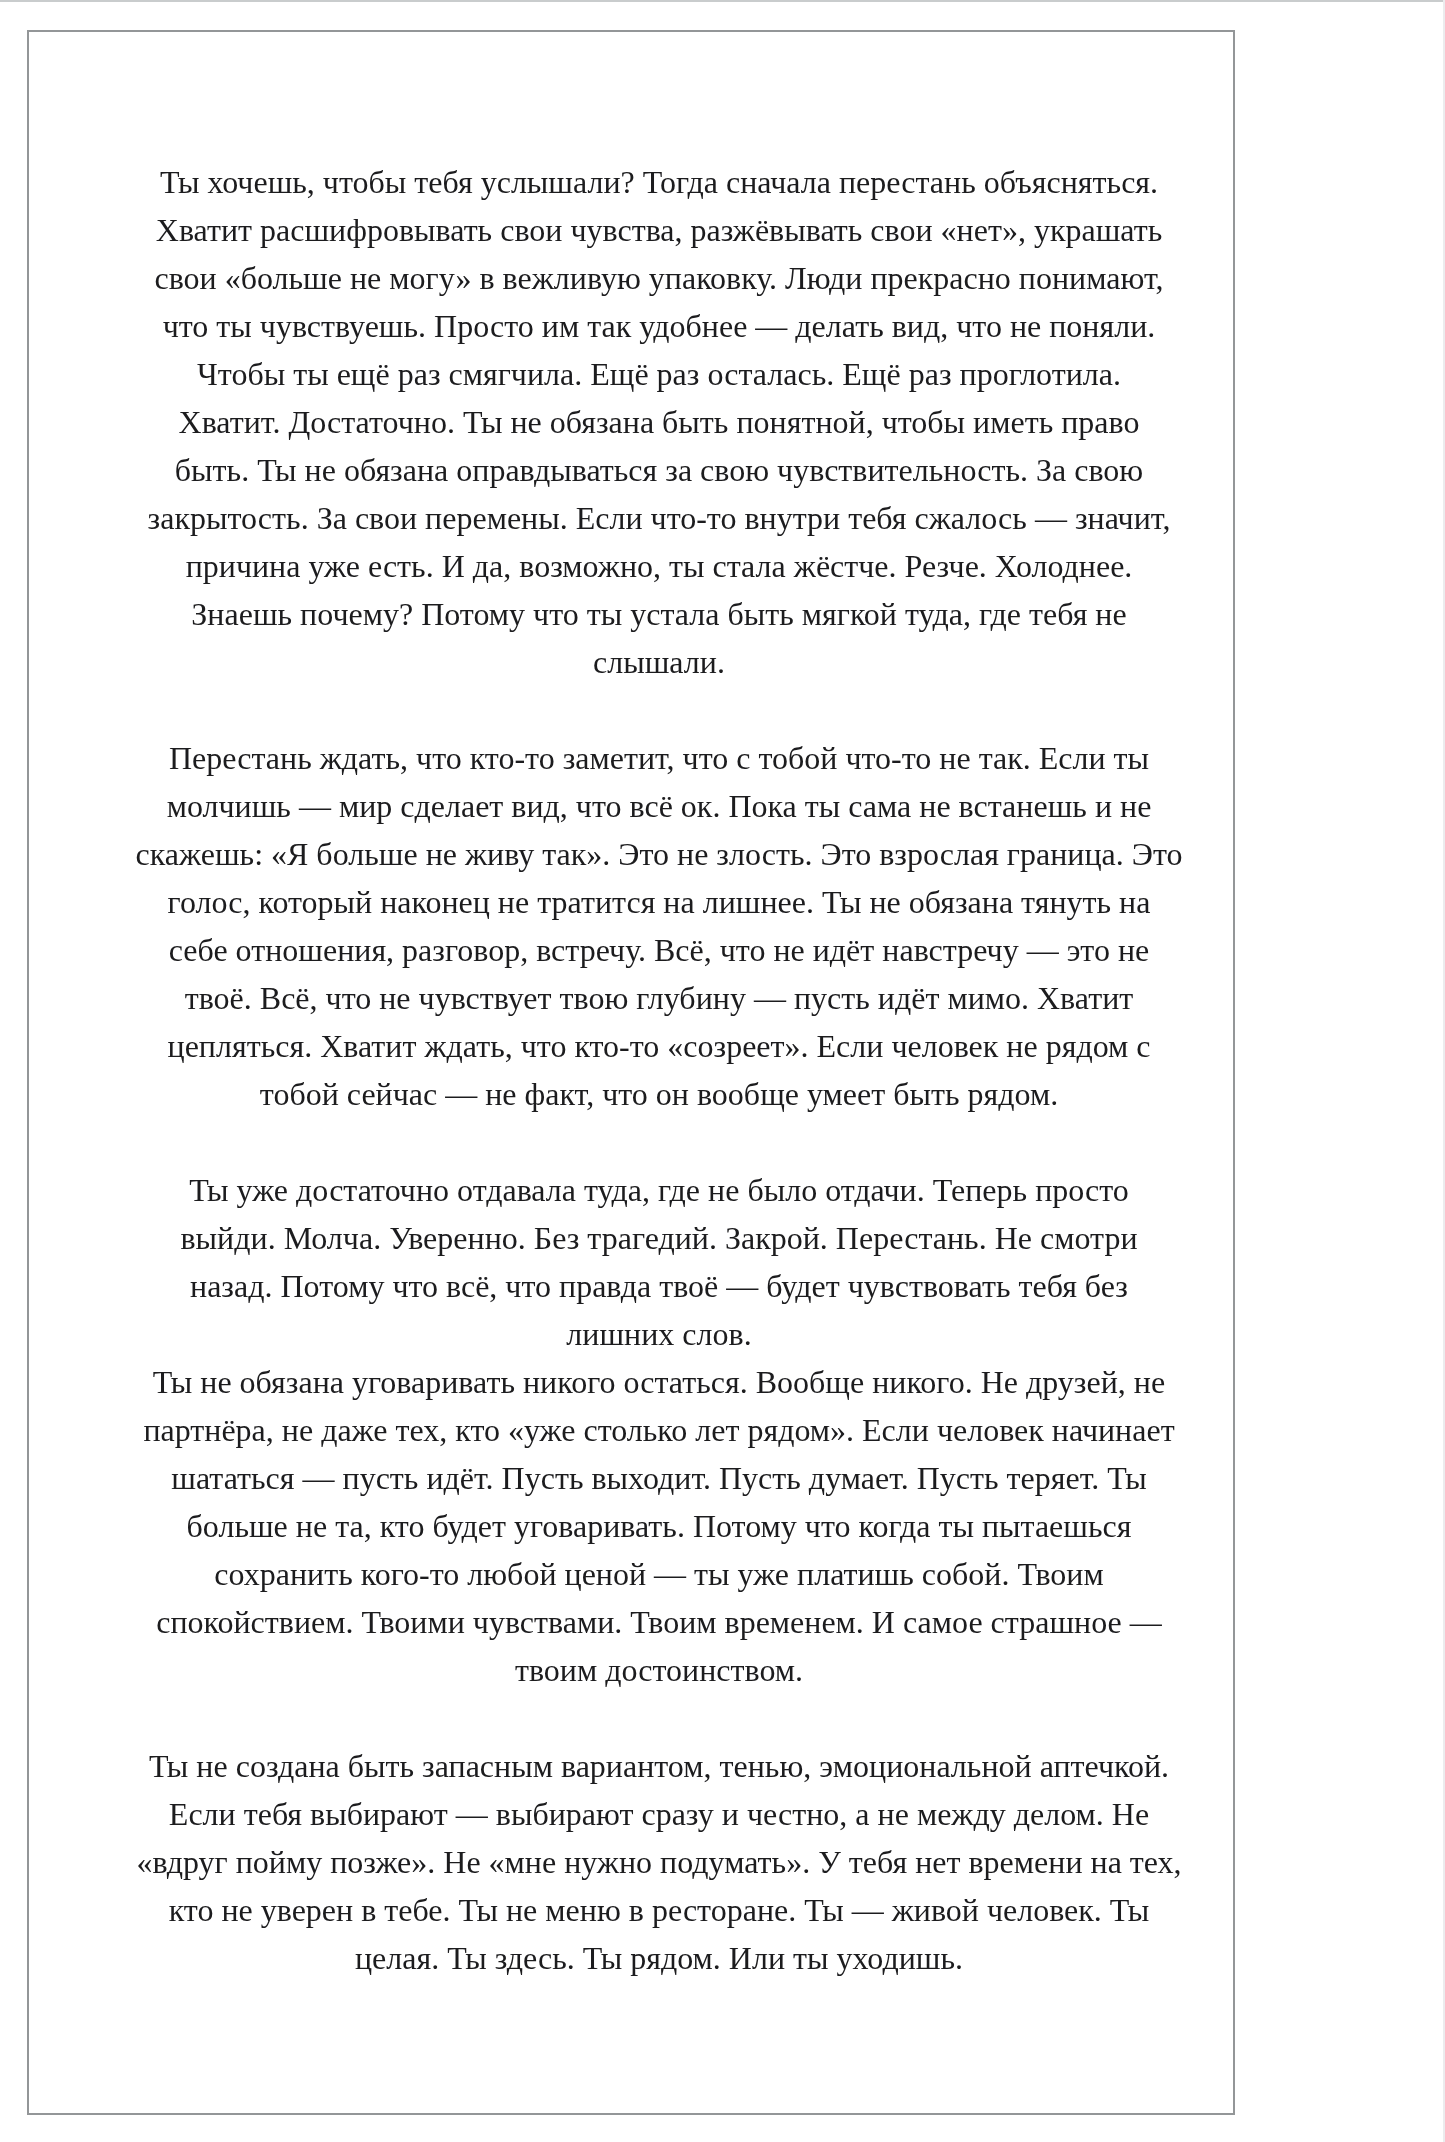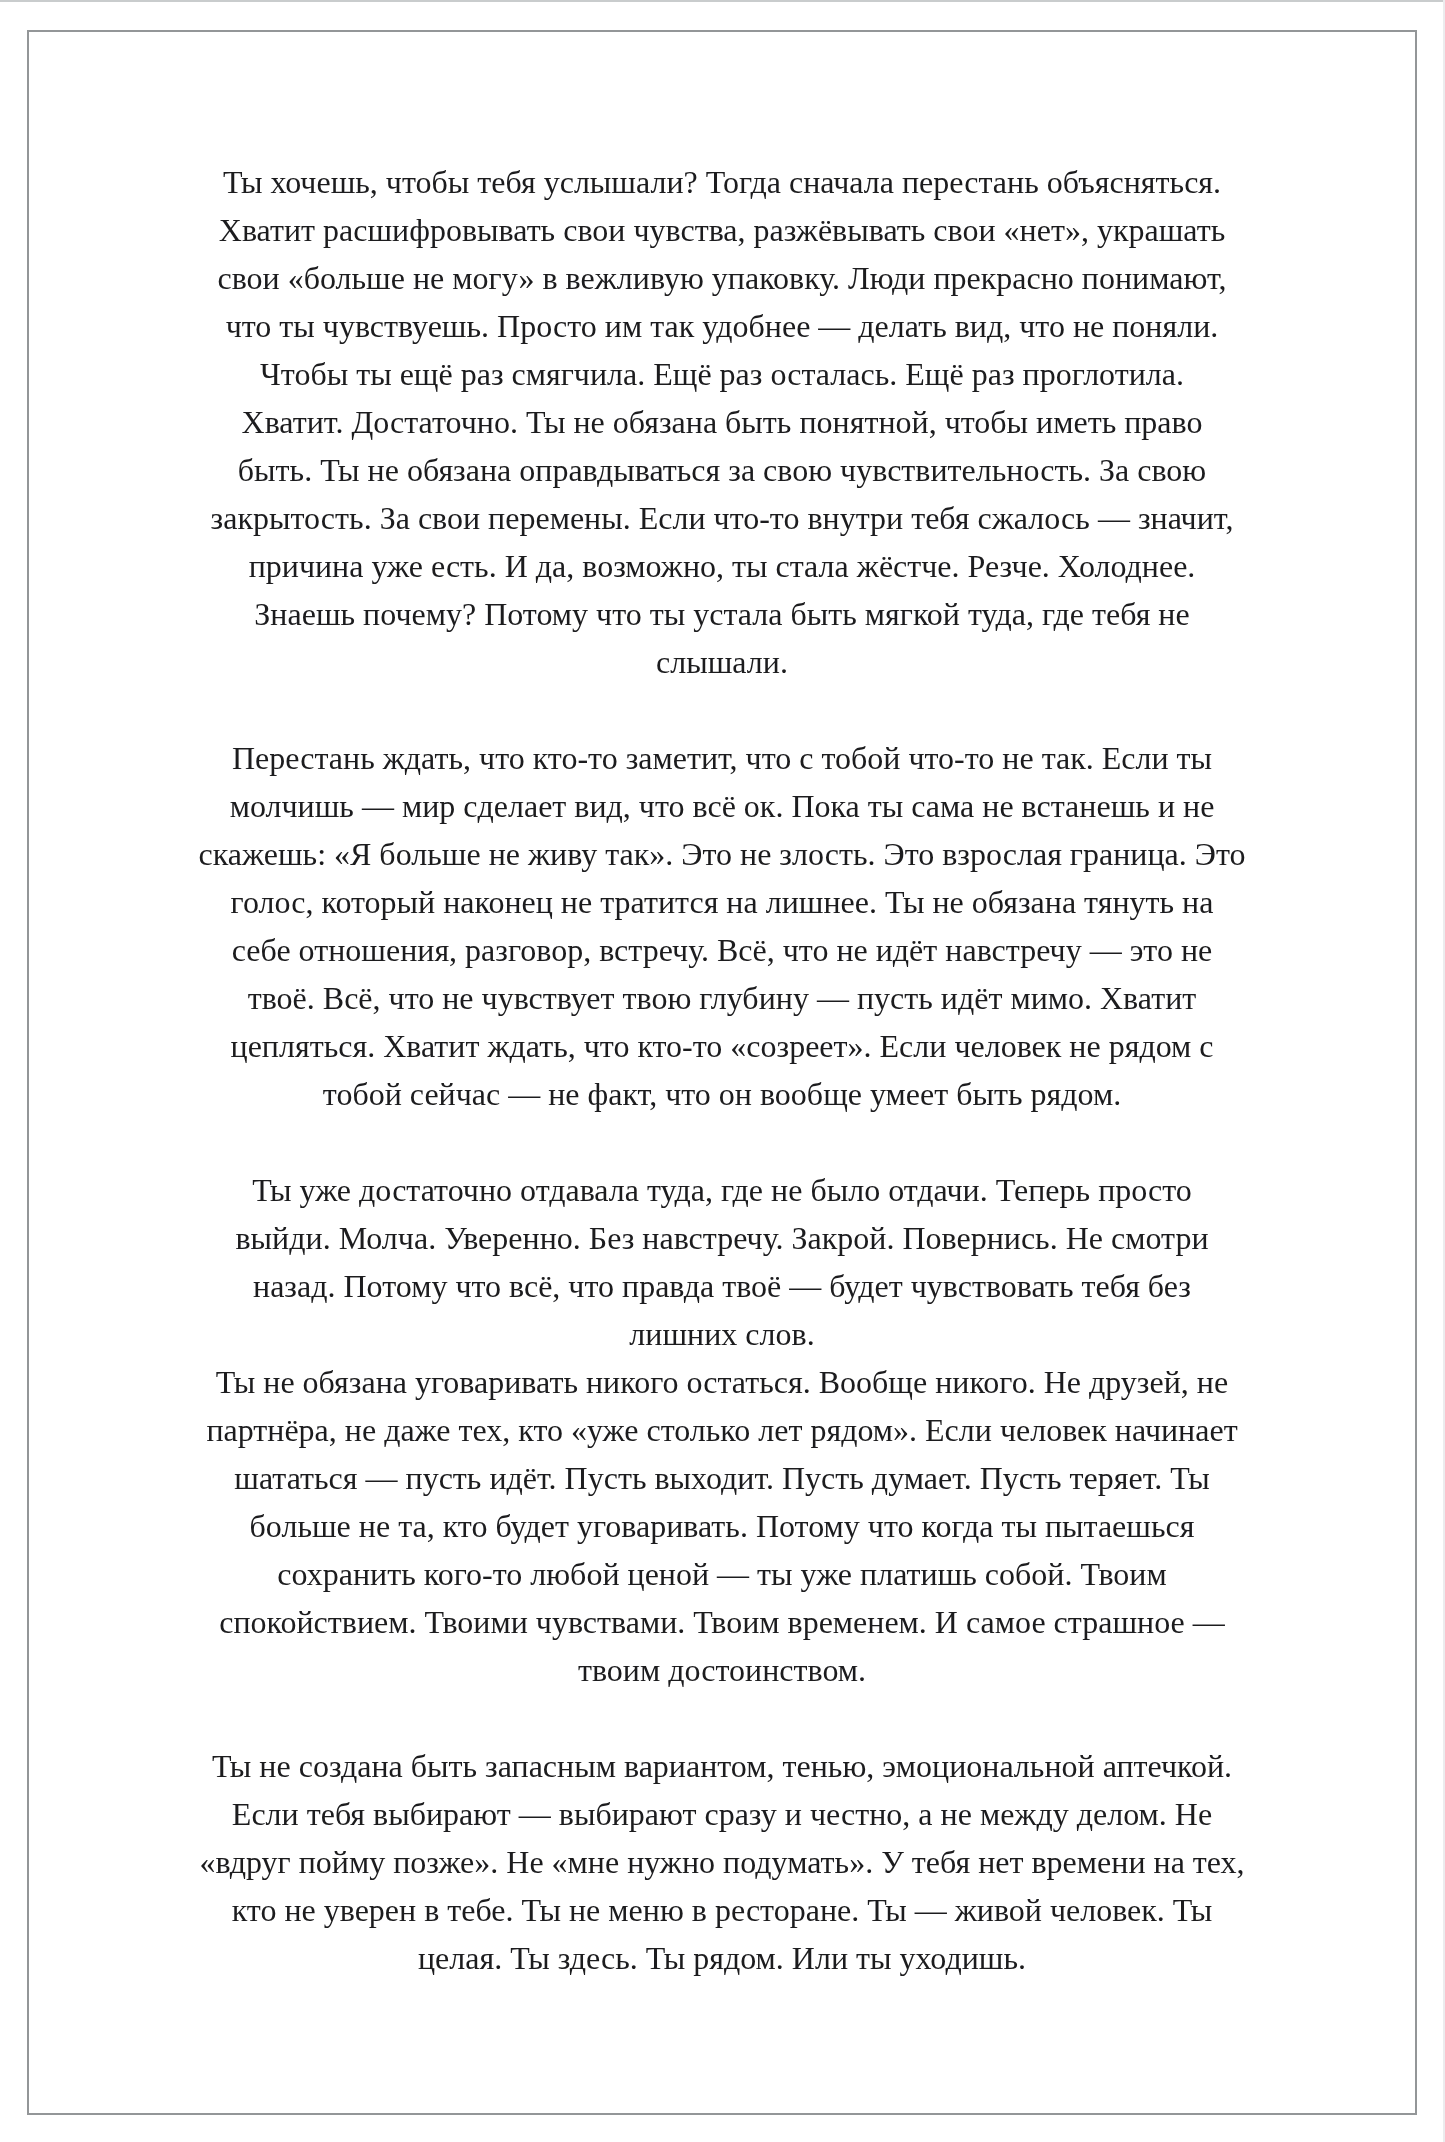--- a/index.html
+++ b/index.html
@@ -23,21 +23,21 @@
   .screen-right-edge {
     position: absolute;
     top: 0; bottom: 0; right: 0;
     width: 2px;
     background: #ececee;
   }
   .page-frame {
     position: absolute;
     left: 27px;
     top: 30px;
-    width: 1390px;
+    width: 1208px;
     height: 2085px;
     border: 2px solid #939698;
     box-sizing: border-box;
     background: #ffffff;
   }
   .page-text {
     width: 1260px;
     margin: 126px auto 0 auto;
     text-align: center;
     font-size: 32px;
@@ -74,21 +74,21 @@
 слышали.</p>
       <p class="para gap">Перестань ждать, что кто-то заметит, что с тобой что-то не так. Если ты
 молчишь — мир сделает вид, что всё ок. Пока ты сама не встанешь и не
 скажешь: «Я больше не живу так». Это не злость. Это взрослая граница. Это
 голос, который наконец не тратится на лишнее. Ты не обязана тянуть на
 себе отношения, разговор, встречу. Всё, что не идёт навстречу — это не
 твоё. Всё, что не чувствует твою глубину — пусть идёт мимо. Хватит
 цепляться. Хватит ждать, что кто-то «созреет». Если человек не рядом с
 тобой сейчас — не факт, что он вообще умеет быть рядом.</p>
       <p class="para gap">Ты уже достаточно отдавала туда, где не было отдачи. Теперь просто
-выйди. Молча. Уверенно. Без навстречу. Закрой. Повернись. Не смотри
+выйди. Молча. Уверенно. Без трагедий. Закрой. Перестань. Не смотри
 назад. Потому что всё, что правда твоё — будет чувствовать тебя без
 лишних слов.</p>
       <p class="para">Ты не обязана уговаривать никого остаться. Вообще никого. Не друзей, не
 партнёра, не даже тех, кто «уже столько лет рядом». Если человек начинает
 шататься — пусть идёт. Пусть выходит. Пусть думает. Пусть теряет. Ты
 больше не та, кто будет уговаривать. Потому что когда ты пытаешься
 сохранить кого-то любой ценой — ты уже платишь собой. Твоим
 спокойствием. Твоими чувствами. Твоим временем. И самое страшное —
 твоим достоинством.</p>
       <p class="para gap">Ты не создана быть запасным вариантом, тенью, эмоциональной аптечкой.

